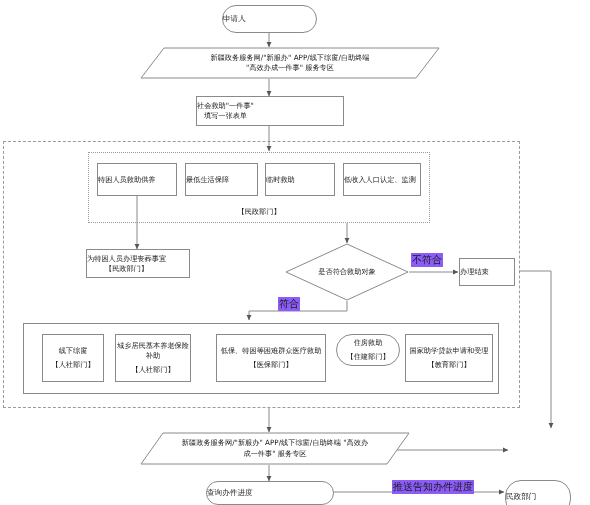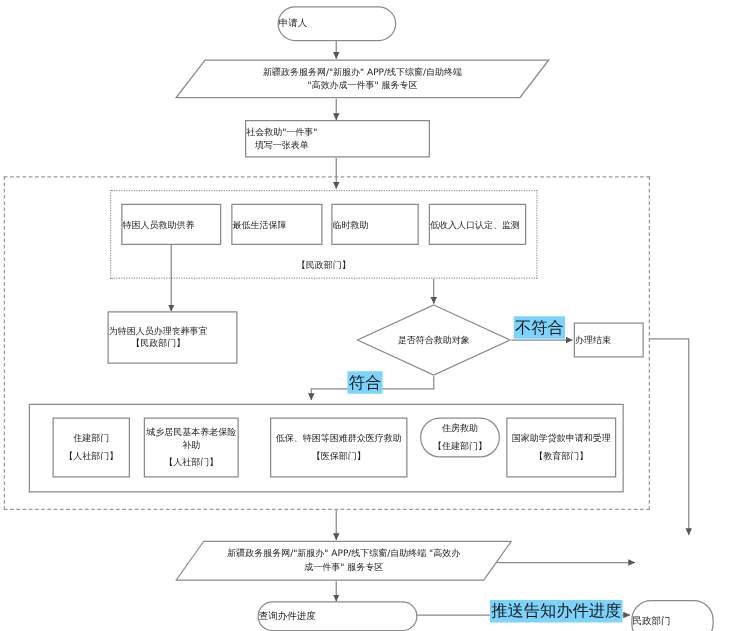--- a/index.html
+++ b/index.html
@@ -110,23 +110,23 @@
     background: transparent;
   }
   .group-solid {
     position: absolute;
     box-sizing: border-box;
     border: 1px solid #8a8a8a;
     background: transparent;
   }
   .edge-label {
     position: absolute;
-    font-size: 13px;
-    color: #1a1a1a;
-    background: #7dd3fc;
+    font-size: 10px;
+    color: #1a1a1a;
+    background: #8b5cf6;
     padding: 0 1px;
     white-space: nowrap;
   }
   .group-label {
     position: absolute;
     font-size: 7.2px;
     color: #1a1a1a;
     text-align: center;
     white-space: nowrap;
   }
@@ -210,21 +210,21 @@
     <span>低收入人口认定、监测</span>
   </div>
   <div class="node rect" style="left:265px; top:163px; width:70px; height:33px;">
     <span>临时救助</span>
   </div>
 
   <div class="group-label" style="left:88px; top:207px; width:342px;">
     <span>【民政部门】</span>
   </div>
 
-  <div class="node rect" style="left:86px; top:249px; width:104px; height:42px;">
+  <div class="node rect" style="left:86px; top:249px; width:104px; height:29px;">
     <span>为特困人员办理丧葬事宜
 【民政部门】</span>
   </div>
 
   <div class="diamond-wrap" style="left:285px; top:243px; width:124px; height:58px;">
     <svg viewBox="0 0 124 58" width="124" height="58">
       <polygon points="62,1 123,29 62,57 1,29" fill="#ffffff" stroke="#8a8a8a" stroke-width="1"></polygon>
     </svg>
     <div class="diamond-text">是否符合救助对象</div>
   </div>
@@ -234,21 +234,21 @@
   </div>
   <div class="edge-label" style="left:278px; top:297px;">
     <span>符合</span>
   </div>
 
   <div class="node rect" style="left:459px; top:258px; width:56px; height:28px;">
     <span>办理结束</span>
   </div>
 
   <div class="node rect two-line" style="left:42px; top:334px; width:62px; height:48px;">
-    <span class="ln">住建部门</span>
+    <span class="ln">线下综窗</span>
     <span class="sp"></span>
     <span class="ln">【人社部门】</span>
   </div>
   <div class="node rect two-line" style="left:115px; top:334px; width:76px; height:48px;">
     <span class="ln">城乡居民基本养老保险补助</span>
     <span class="sp"></span>
     <span class="ln">【人社部门】</span>
   </div>
   <div class="node rect two-line" style="left:216px; top:334px; width:110px; height:48px;">
     <span class="ln">低保、特困等困难群众医疗救助</span>

